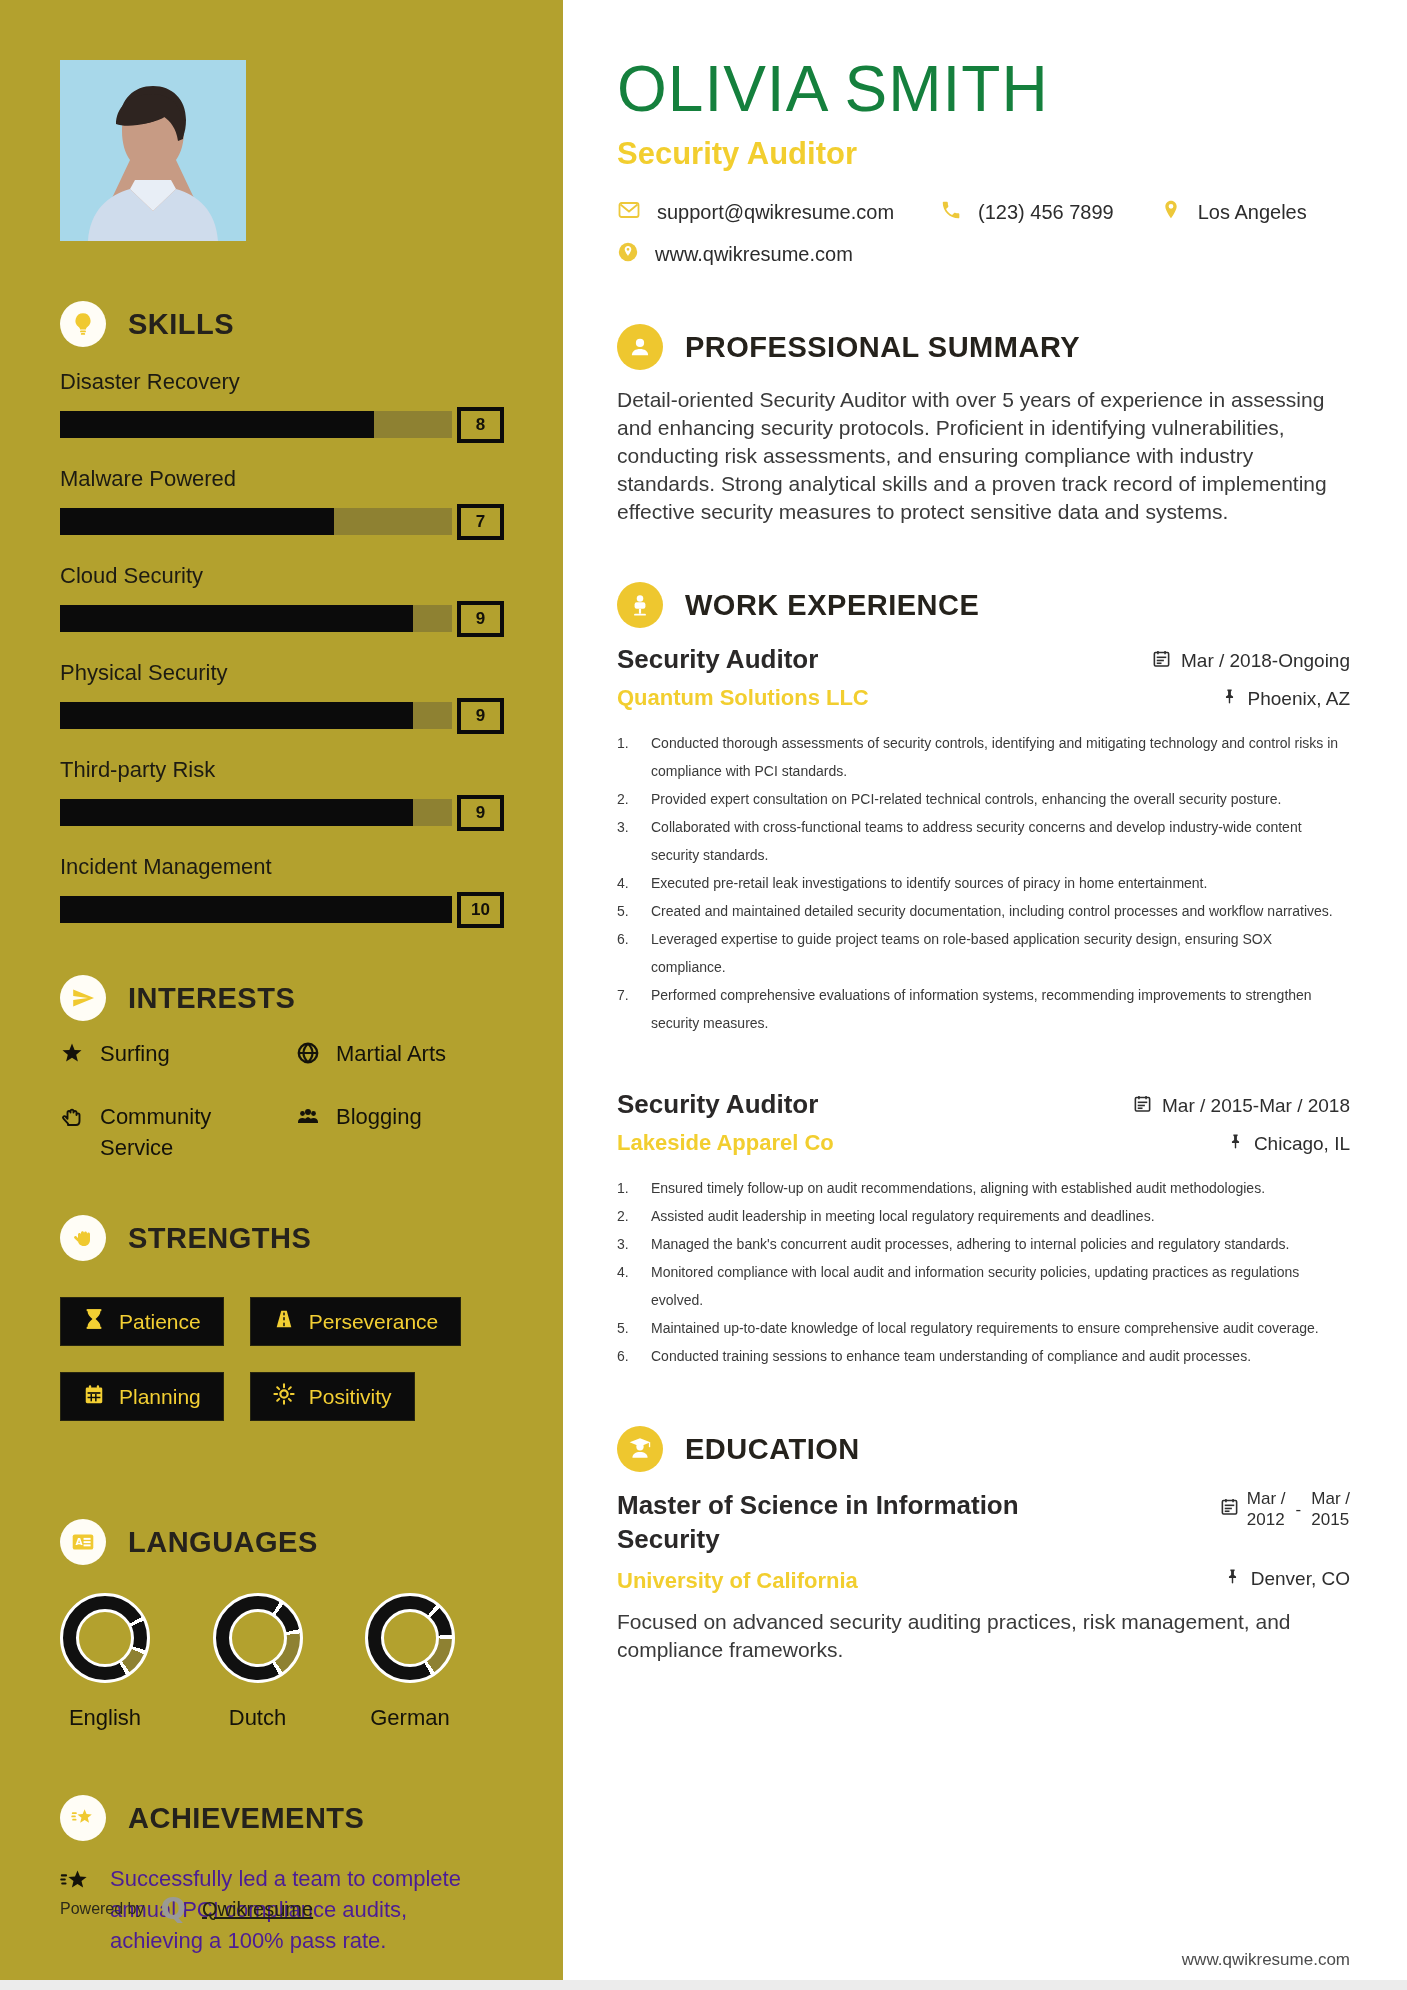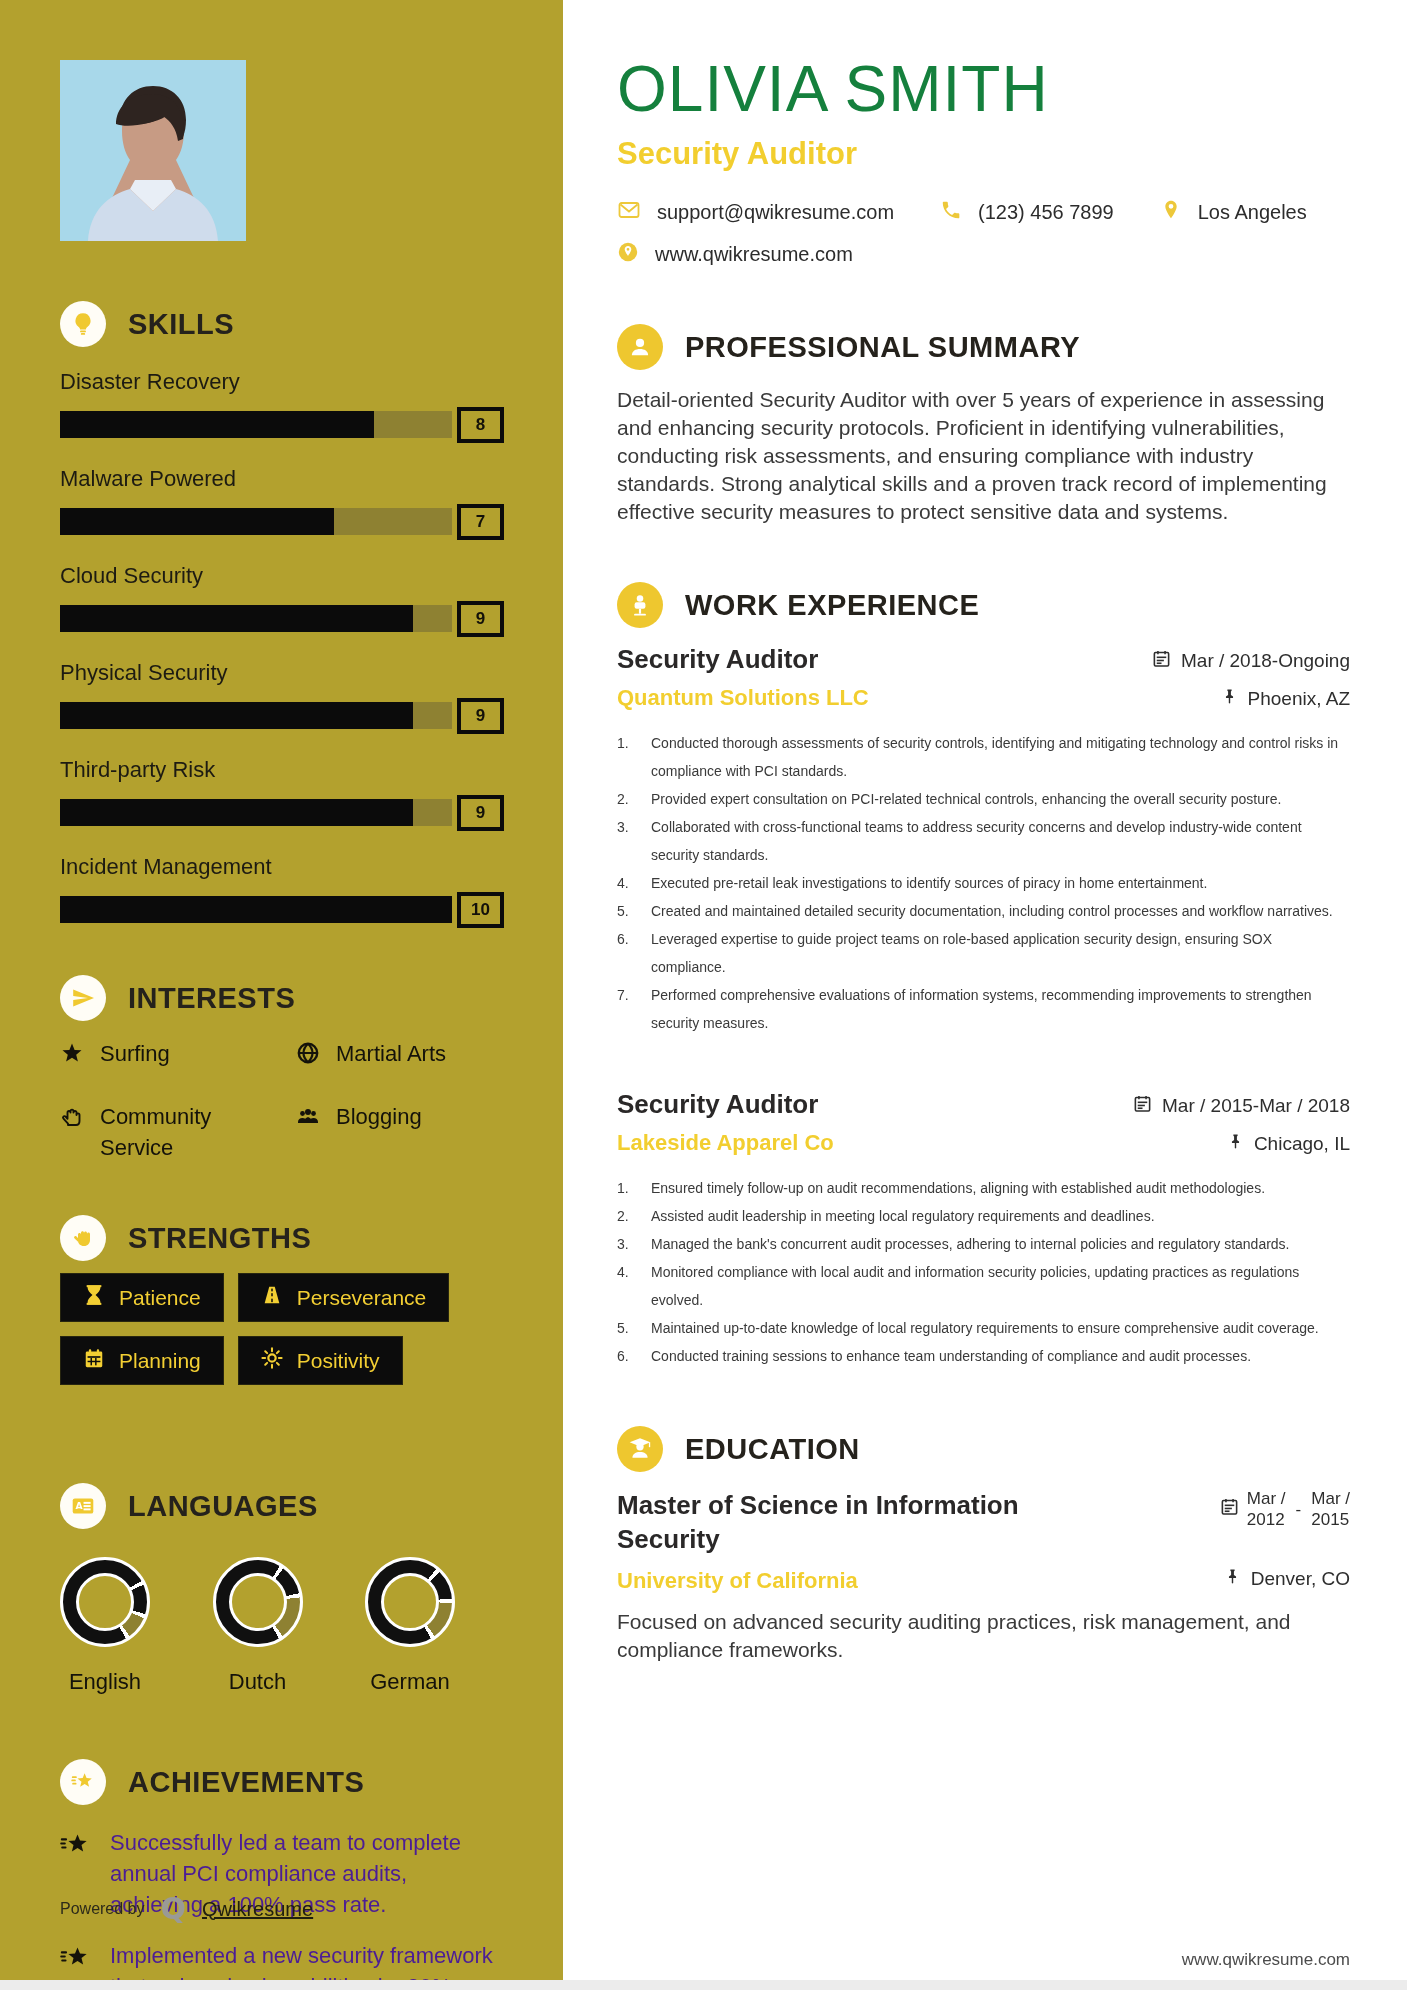--- a/index.html
+++ b/index.html
@@ -27,21 +27,21 @@
   .skill-track { position:absolute; left:0; right:52px; top:5px; height:27px; background:#8e8132; }
   .skill-fill { height:100%; background:#0b0b0b; }
   .skill-badge { position:absolute; right:0; top:1px; width:47px; height:36px; background:#b3a12e; border:4px solid #0b0b0b; display:flex; align-items:center; justify-content:center; font-size:17px; font-weight:700; color:#13110a; }
 
   .interests { margin-top:46px; }
   .interest-grid { margin-top:18px; display:grid; grid-template-columns:1fr 1fr; column-gap:18px; row-gap:16px;gap:28px; }
   .interest-item { display:flex; gap:16px; font-size:22px; color:#14120a; line-height:1.4; align-items:flex-start; }
   .interest-item .icon { margin-top:2px; }
 
   .strengths { margin-top:52px; }
-  .chip-wrap { margin-top:12px; display:flex; flex-wrap:wrap; gap:14px; }
+  .chip-wrap { margin-top:36px; display:flex; flex-wrap:wrap; gap:26px; }
   .chip { display:inline-flex; align-items:center; gap:14px; height:49px; padding:0 22px; background:#0c0c0c; border:1px solid #27250f; color:#f3cf33; font-size:21px; }
 
   .languages { margin-top:98px; }
   .donut-row { margin-top:28px; width:395px; display:flex; justify-content:space-between; }
   .donut-col { display:flex; flex-direction:column; align-items:center; }
   .donut { width:90px; height:90px; border-radius:50%; border:3px solid #ffffff; position:relative; }
   .donut::after { content:""; position:absolute; inset:13px; border-radius:50%; background:#b3a12e; border:3px solid #ffffff; }
   .donut-label { margin-top:22px; font-size:22px; color:#14120a; }
 
   .achievements { margin-top:64px; }

